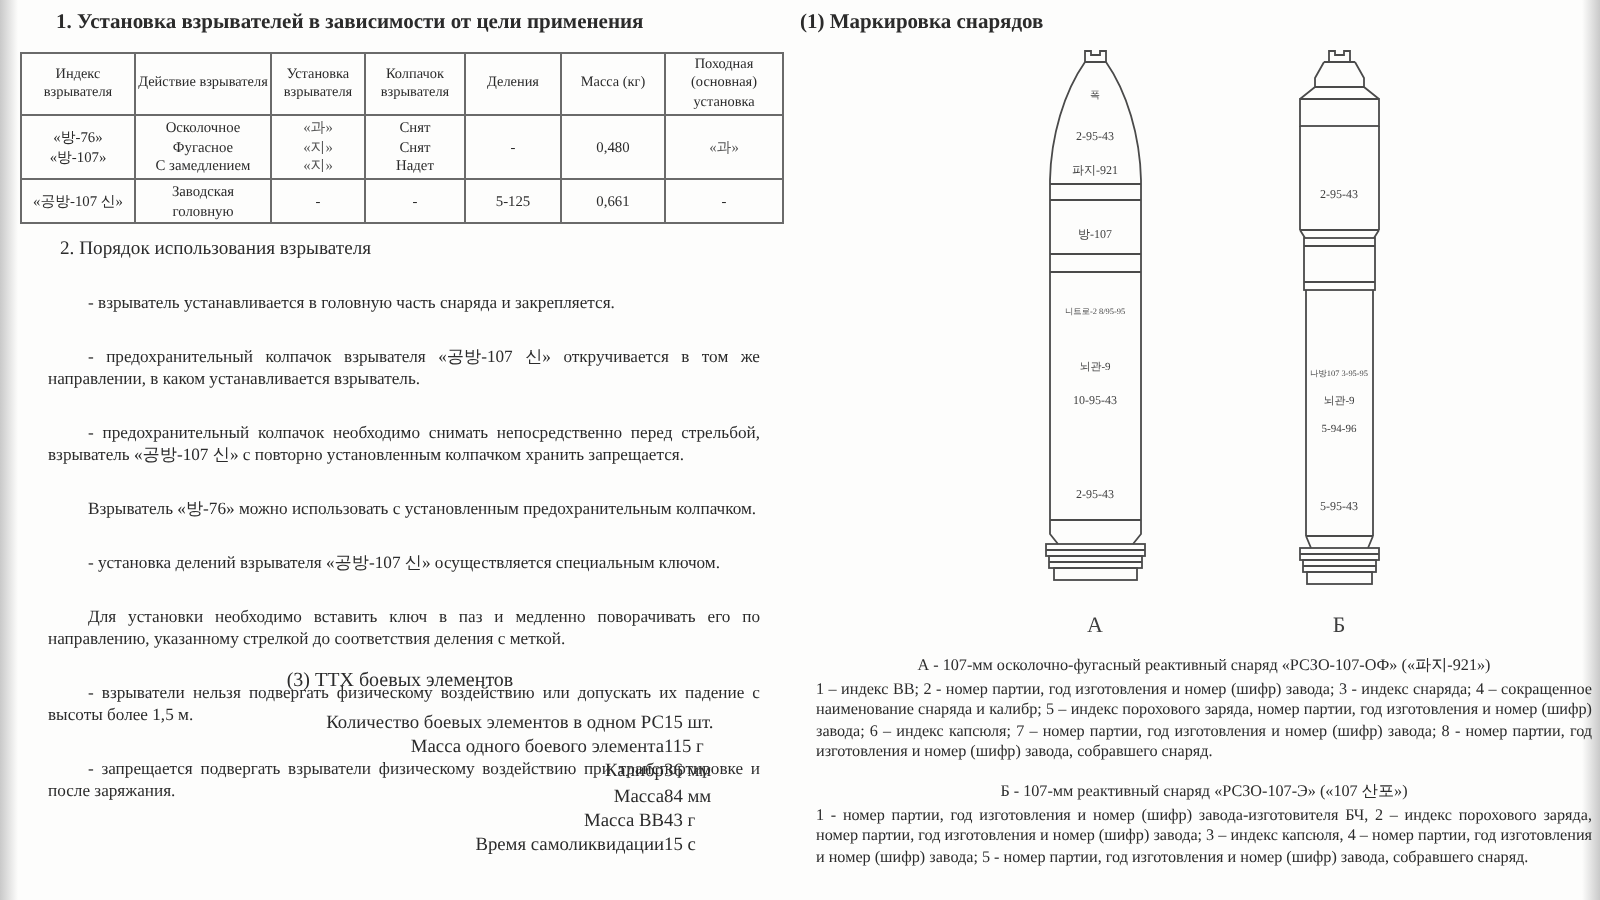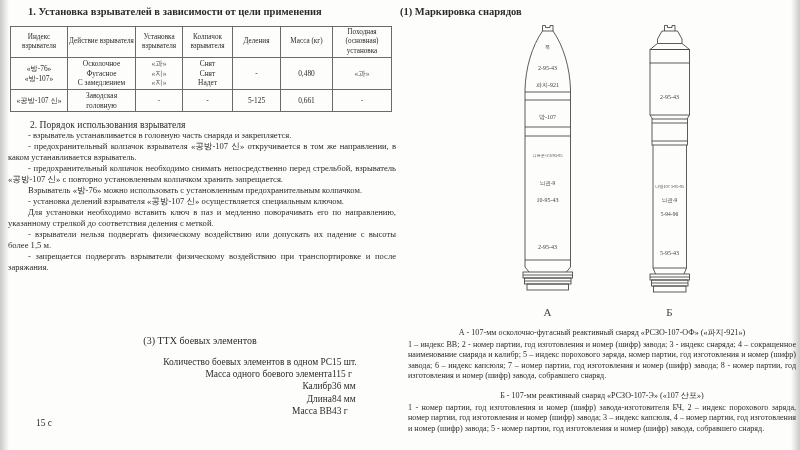--- a/index.html
+++ b/index.html
@@ -21,21 +21,21 @@
     padding:1px 1px;font-weight:normal;line-height:1.3;
   }
   table.fuze th{font-size:7.2px;}
   table.fuze td{font-size:7.4px;}
   .bold{font-weight:bold;}
   .cell-line{display:block;}
   .kr{font-size:6.8px;color:#555;}
 
   .s2-title{position:absolute;left:30px;top:119px;font-size:9.6px;}
   .s2-paras{position:absolute;left:8px;top:130px;width:388px;font-size:8.6px;line-height:11px;text-align:justify;}
-  .para{text-indent:20px;margin:0;}
+  .para{text-indent:20px;margin:16px;}
 
   .s3-title{position:absolute;left:0;top:335px;width:400px;text-align:center;font-size:10px;}
   .specs{position:absolute;left:36px;top:356px;width:358px;font-size:9.4px;line-height:12.2px;}
   .spec-row{display:flex;}
   .spec-label{width:296px;flex:none;text-align:right;}
   .spec-value{flex:1;}
 
   .proj{position:absolute;top:24px;width:56px;height:298px;}
   .proj-a{left:520px;}
   .proj-b{left:642px;}
@@ -135,28 +135,29 @@
     </div>
     <div class="spec-row">
       <span class="spec-label">Масса одного боевого элемента</span>
       <span class="spec-value">115 г</span>
     </div>
     <div class="spec-row">
       <span class="spec-label">Калибр</span>
       <span class="spec-value">36 мм</span>
     </div>
     <div class="spec-row">
-      <span class="spec-label">Длина</span>
+      <span class="spec-label">Масса</span>
       <span class="spec-value">84 мм</span>
     </div>
     <div class="spec-row">
       <span class="spec-label">Масса ВВ</span>
       <span class="spec-value">43 г</span>
     </div>
     <div class="spec-row">
+      <span class="spec-label">Время самоликвидации</span>
       <span class="spec-value">15 с</span>
     </div>
   </div>
 
   <div class="r-title">(1) Маркировка снарядов</div>
 
   <svg class="proj proj-a" viewBox="0 0 56 298">
     <path d="M22.5,7 L22.5,1.5 L25.5,1.5 L25.5,3.5 L30,3.5 L30,1.5 L33,1.5 L33,7"></path>
     <path d="M22.5,7 L33,7 M22.5,7 C12,22 5.5,44 5,66 M33,7 C43.5,22 50,44 50.5,66"></path>
     <path d="M5,66 L5,236 M50.5,66 L50.5,236"></path>

